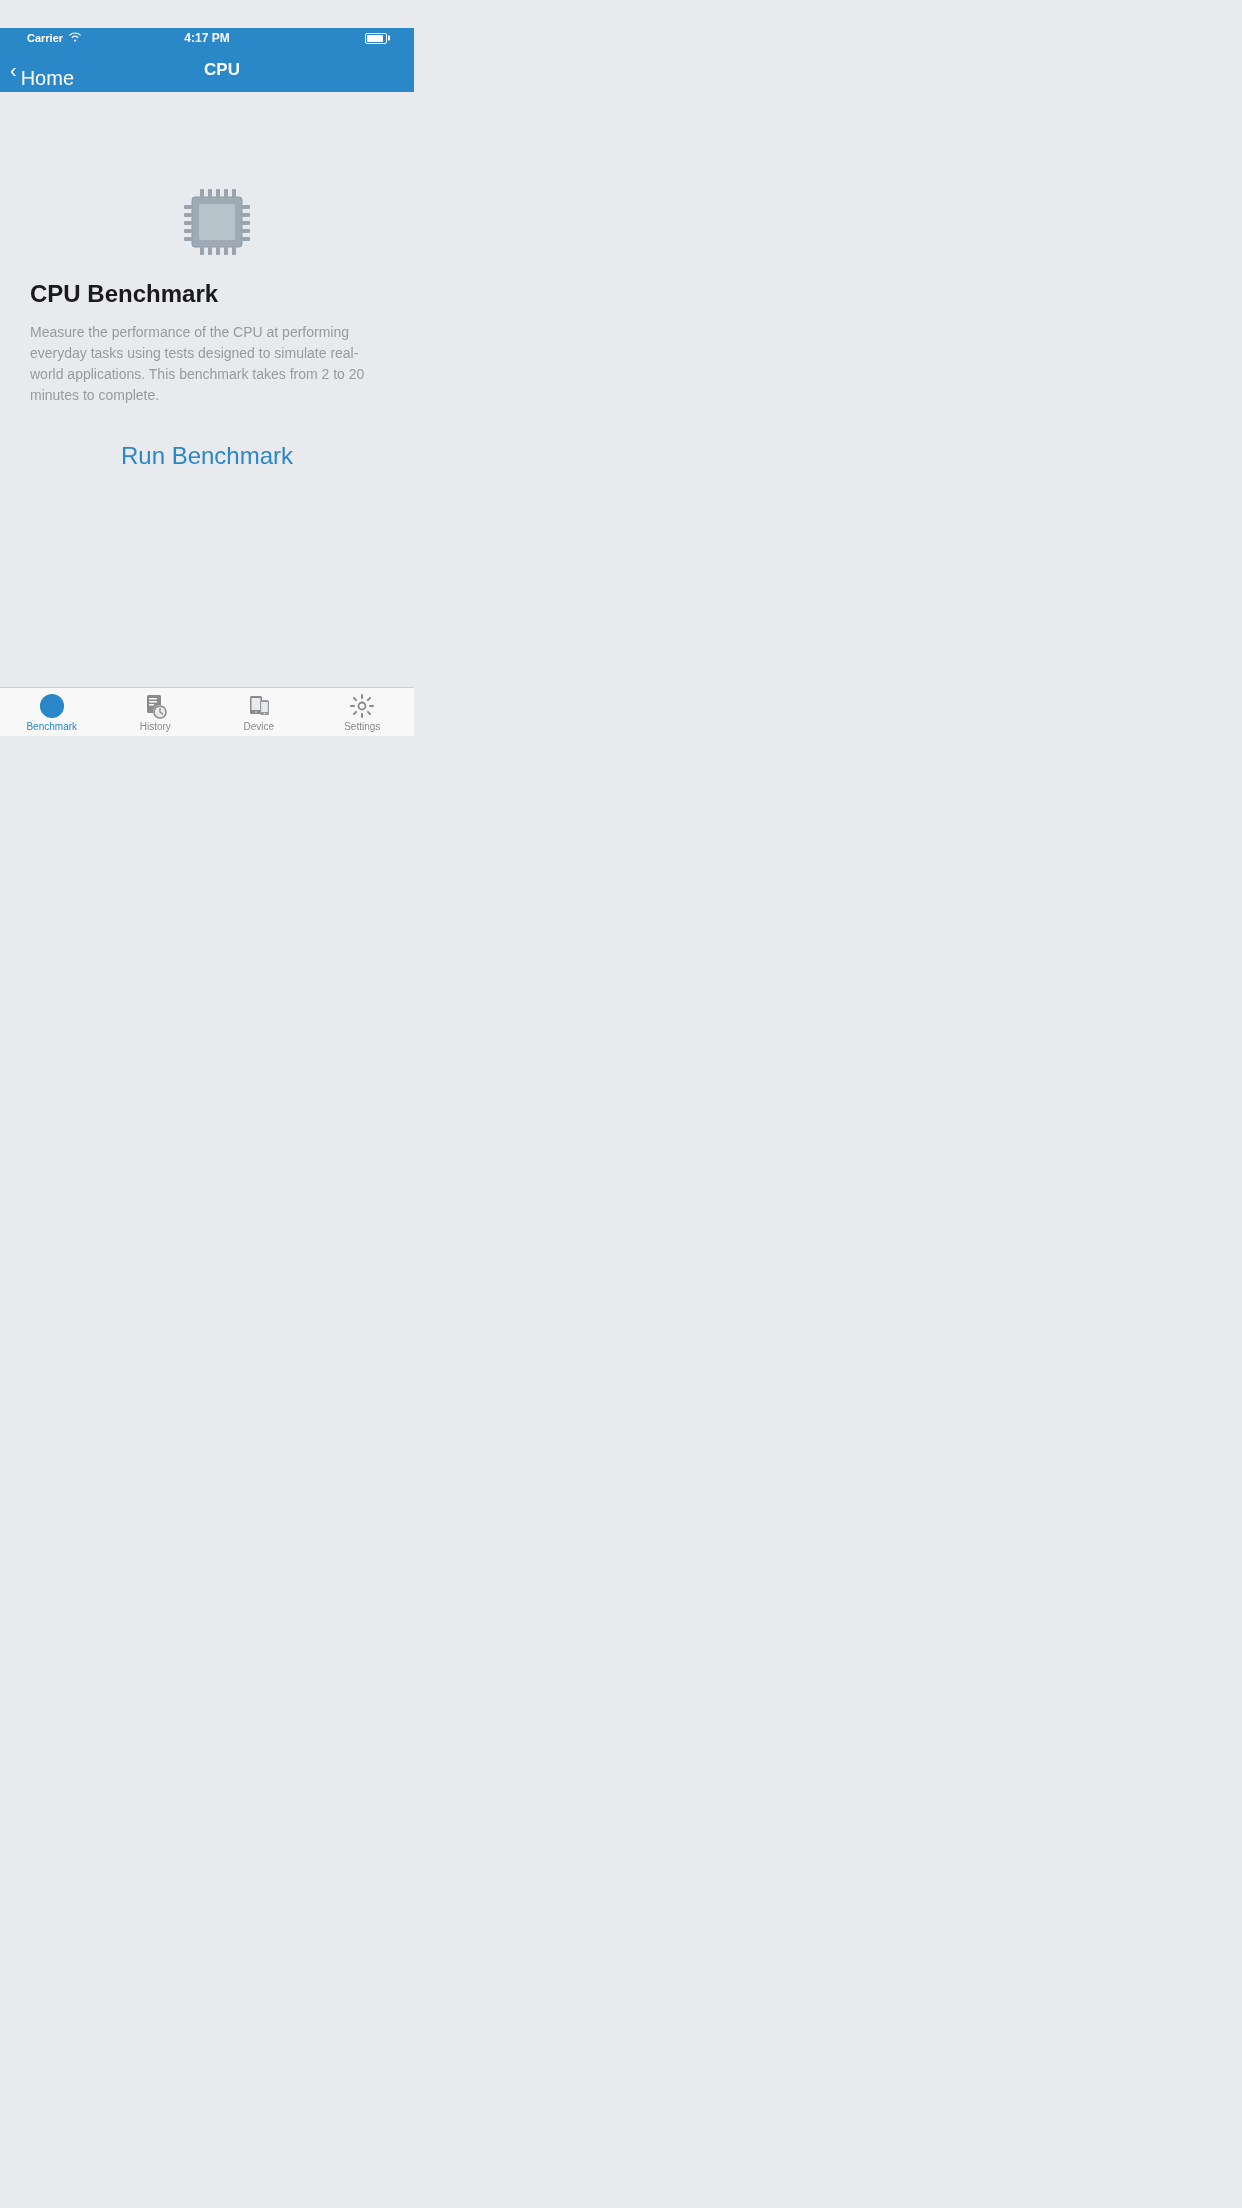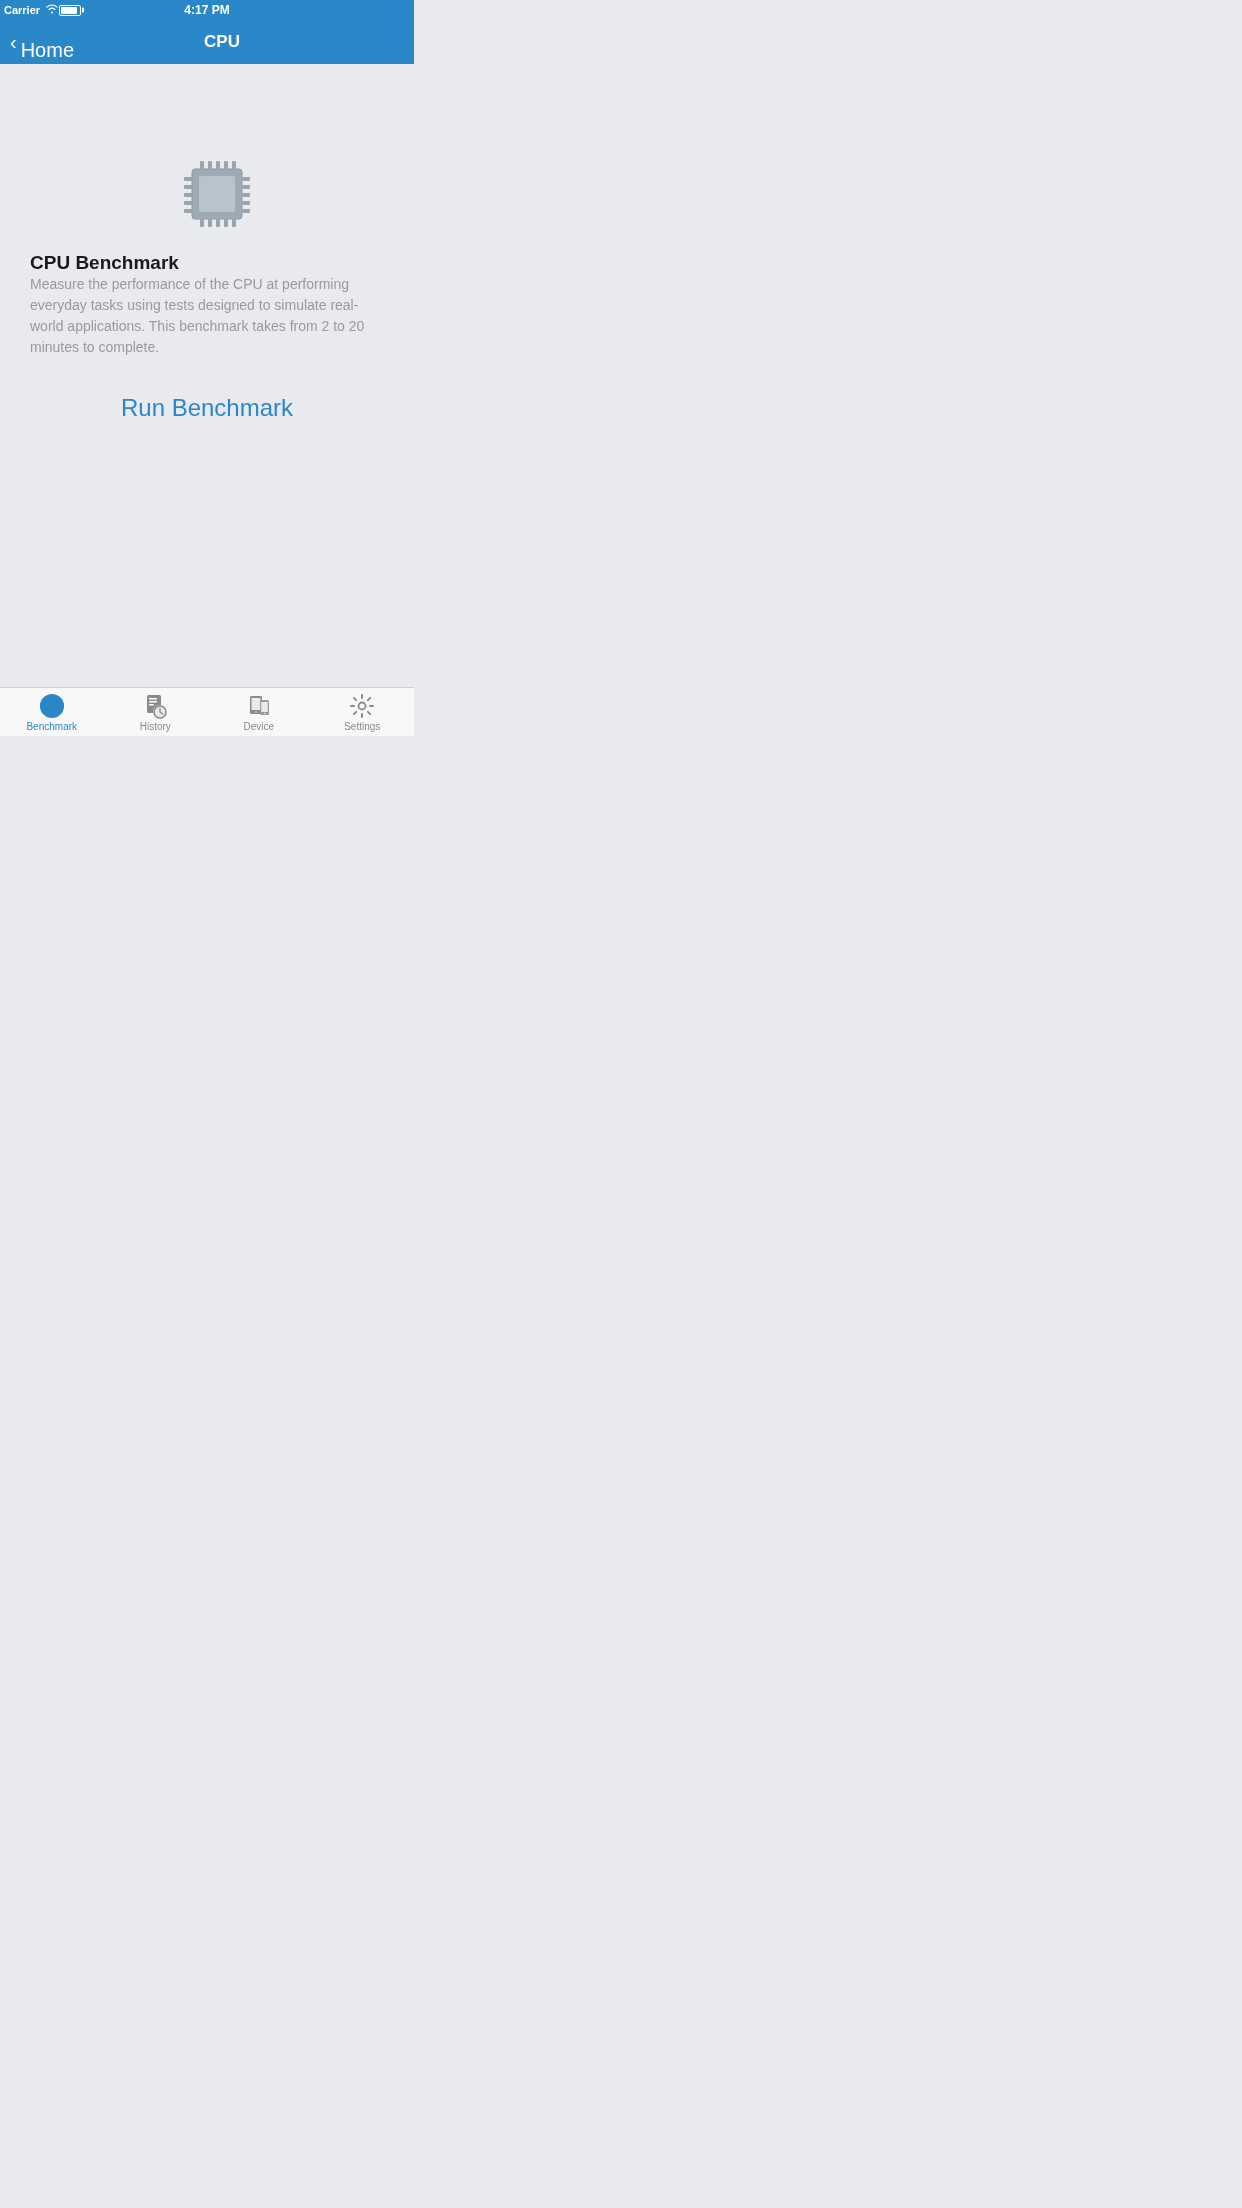--- a/index.html
+++ b/index.html
@@ -13,24 +13,26 @@
       overflow: hidden;
       position: relative;
     }
 
     
     .status-bar {
       background: #2a87c8;
       height: 20px;
       display: flex;
       align-items: center;
-      padding: 0 4px;
+      justify-content: space-between;
+      padding: 0 27px;
       color: white;
       font-size: 11px;
       font-weight: 600;
+      margin-top: 28px;
     }
     .status-left { display: flex; align-items: center; gap: 5px; }
     .status-center { position: absolute; left: 50%; transform: translateX(-50%); font-size: 12px; font-weight: 600; }
     .status-right { display: flex; align-items: center; gap: 4px; }
 
     
     .wifi-icon { font-size: 11px; }
 
     
     .battery {
@@ -119,24 +121,25 @@
     }
 
     .cpu-chip {
       width: 80px;
       height: 80px;
       position: relative;
     }
 
     
     .cpu-title {
-      font-size: 19px;
+      font-size: 24px;
       font-weight: 700;
       color: #1a1a1a;
       align-self: flex-start;
+      margin-bottom: 14px;
     }
 
     .cpu-description {
       font-size: 14px;
       color: #9a9a9a;
       line-height: 1.5;
       align-self: flex-start;
       margin-bottom: 36px;
     }
 

